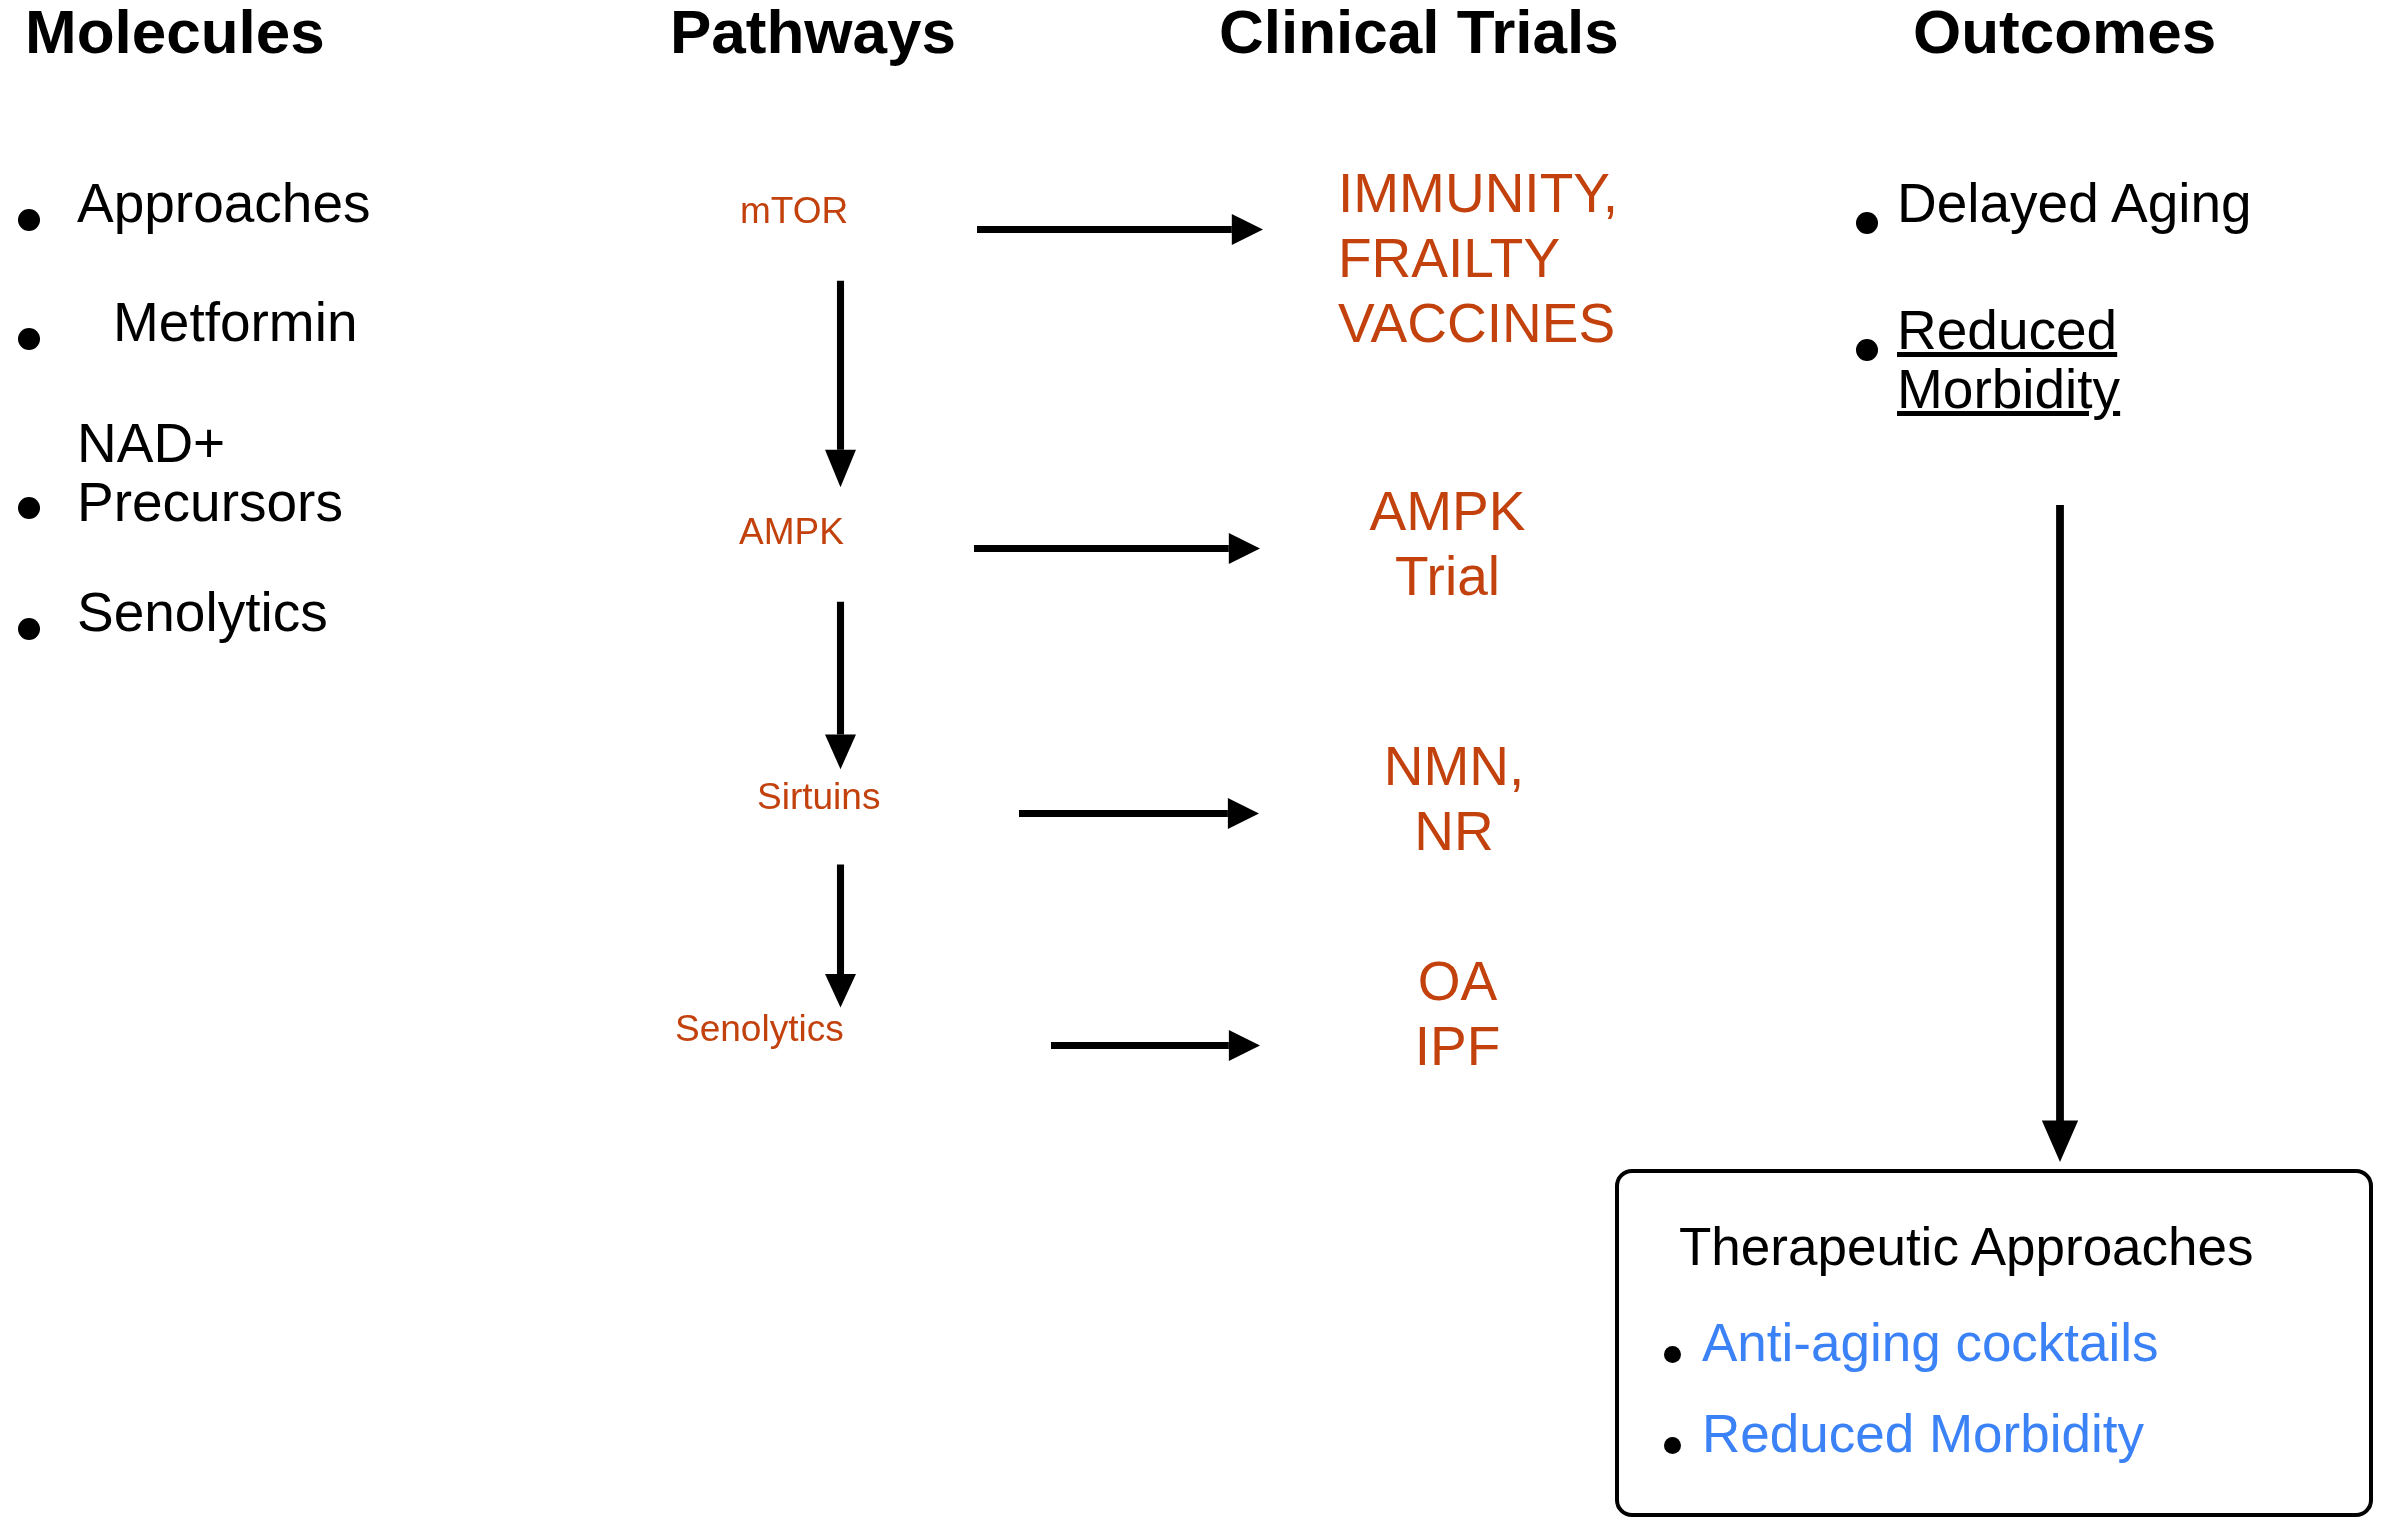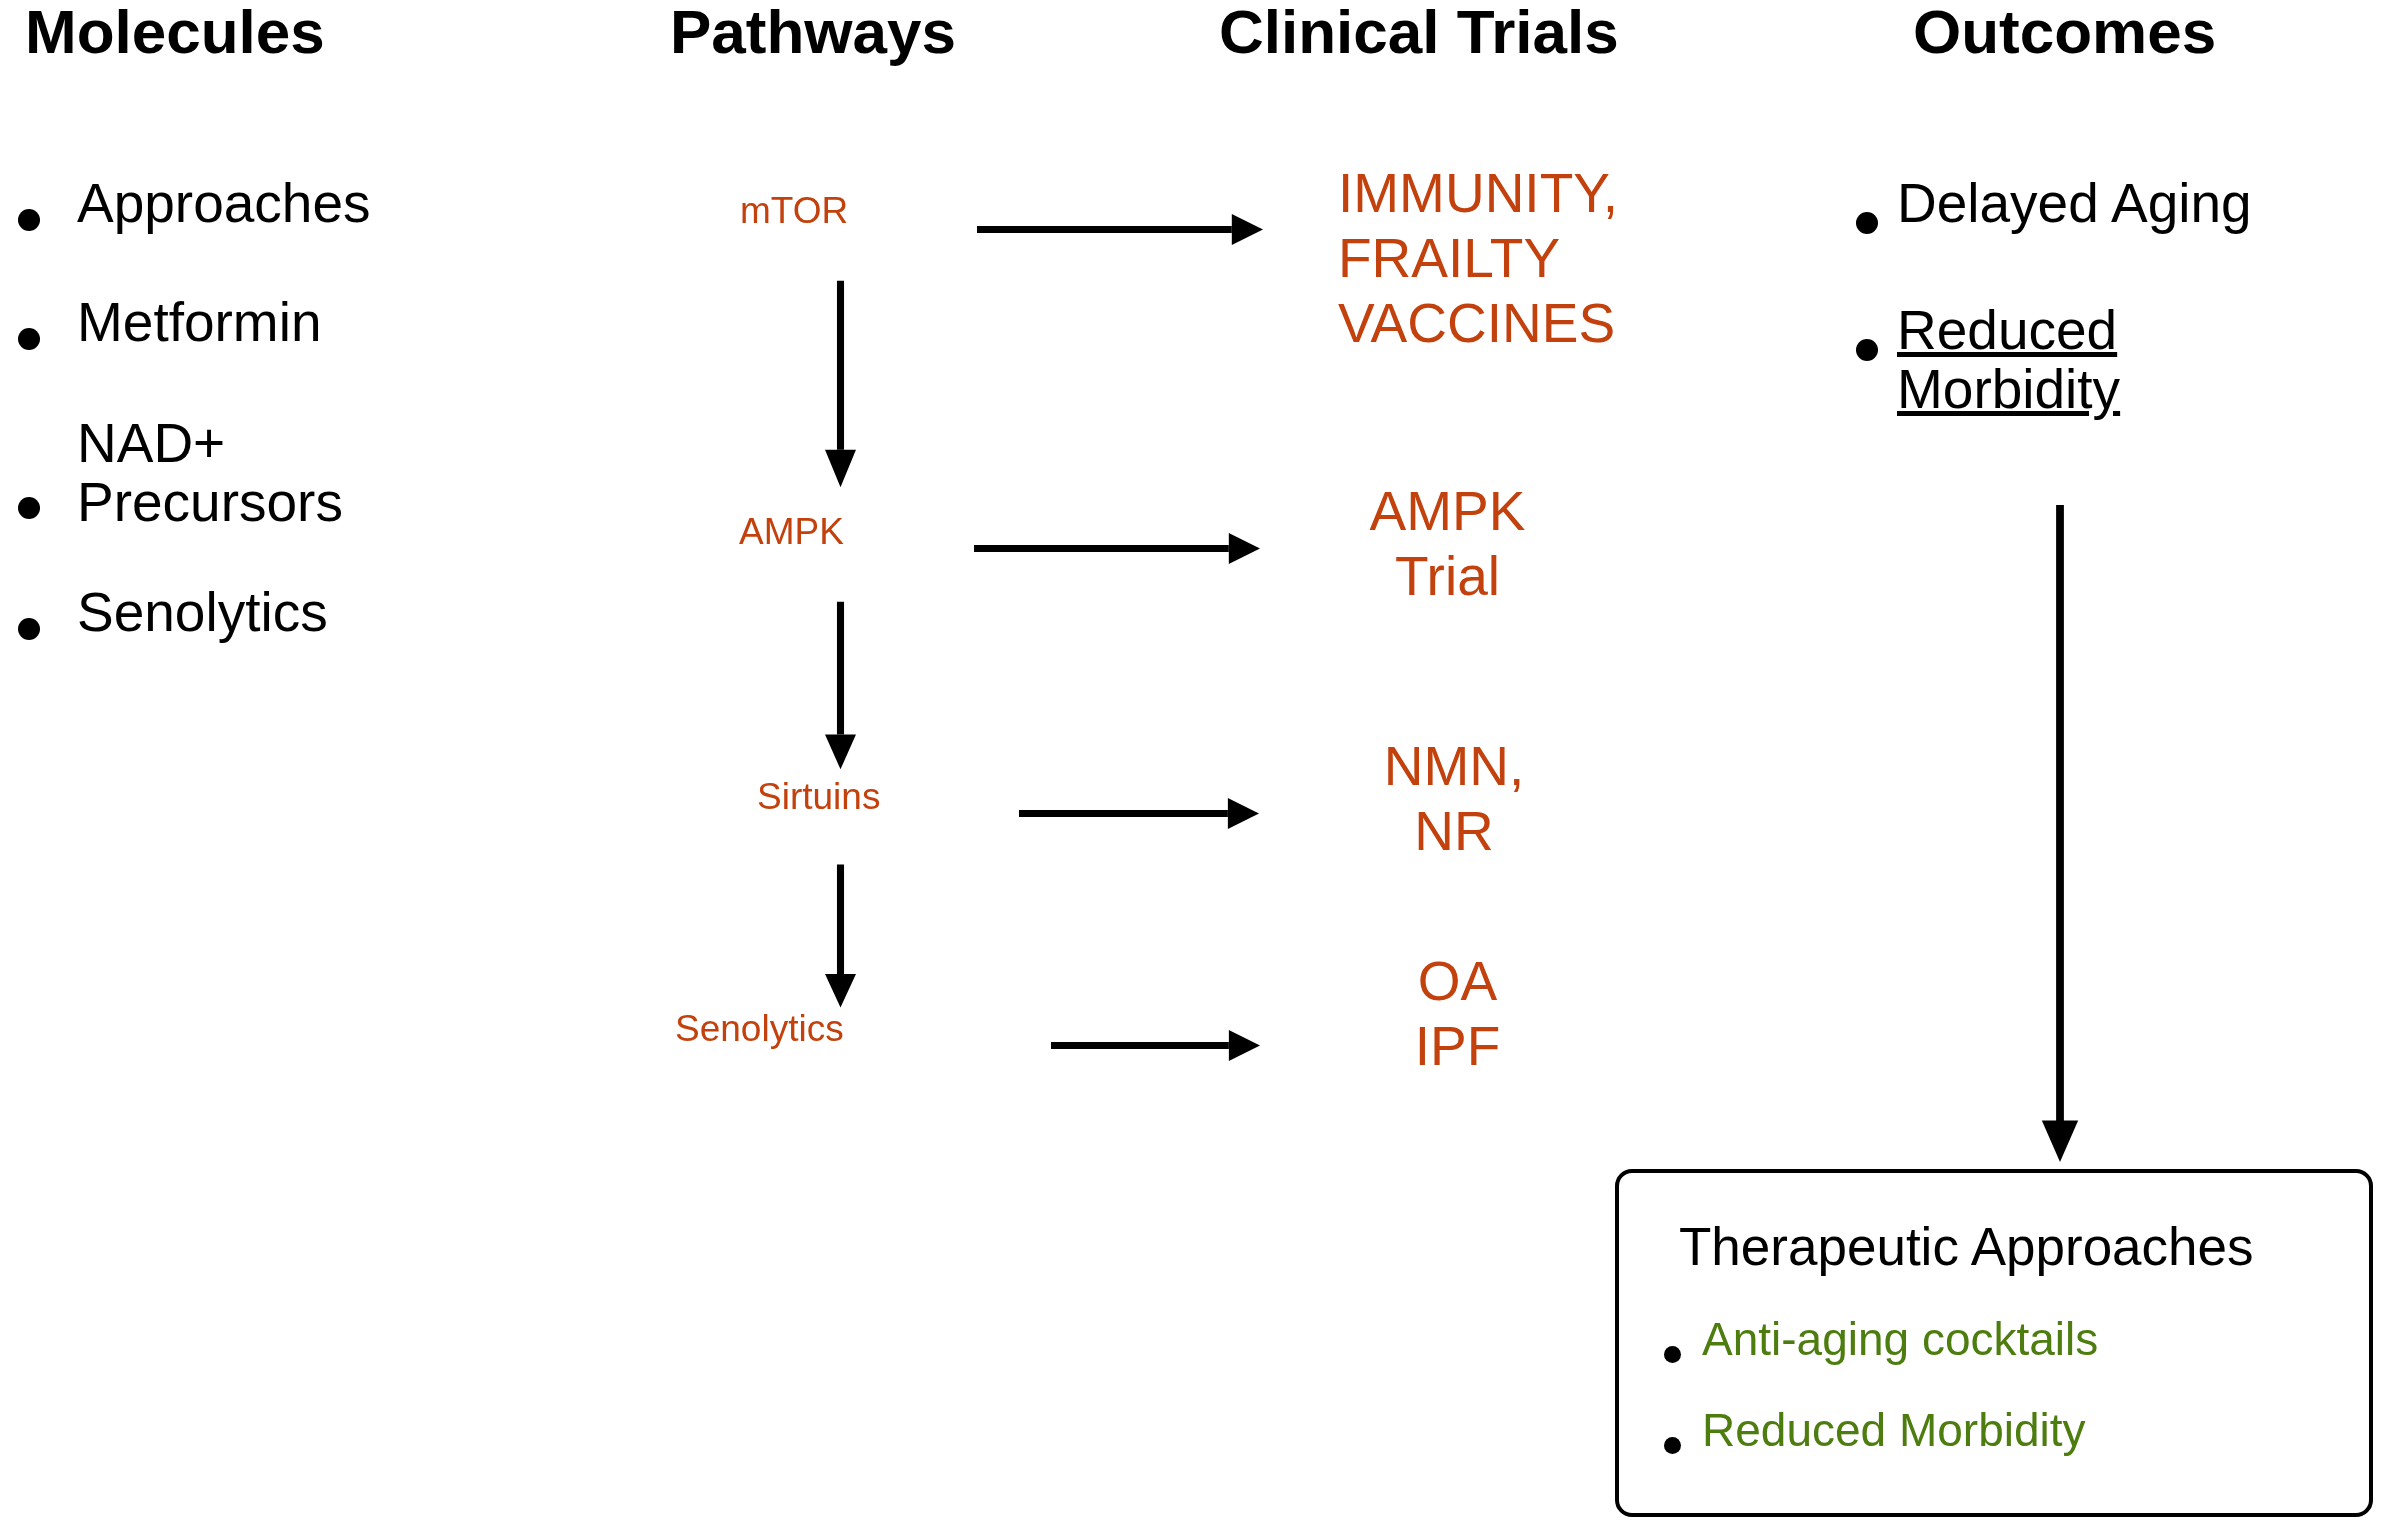--- a/index.html
+++ b/index.html
@@ -75,24 +75,24 @@
     font-size: 53px;
     line-height: 1.0;
     white-space: nowrap;
     color: #000;
   }
   .tbox-list {
     position: absolute;
   }
   .tbox-item {
     position: relative;
-    font-size: 46px;
+    font-size: 53px;
     line-height: 1.05;
     white-space: nowrap;
-    color: #4d7c0f;
+    color: #3b82f6;
   }
   .tbox-dot {
     position: absolute;
     width: 17px;
     height: 17px;
     border-radius: 50%;
     background: #000;
   }
 </style>
 </head>
@@ -108,21 +108,21 @@
 
   <div class="col-header" style="left:1913px; top:1.3px;">Outcomes</div>
 
   <div class="blist" style="left:0px; top:174px; width:584px;">
 
     <div class="bitem" style="height:119px;">
       <span class="bullet-dot" style="left:18px; top:35px;"></span>
       <span class="bitem-label" style="margin-left:77px;">Approaches</span>
     </div>
 
-    <div class="bitem" style="height:121px;">
+    <div class="bitem" style="height:121px;padding-left:36px;">
       <span class="bullet-dot" style="left:18px; top:35px;"></span>
       <span class="bitem-label" style="margin-left:77px;">Metformin</span>
     </div>
 
     <div class="bitem" style="height:169px;">
       <span class="bullet-dot" style="left:18px; top:83px;"></span>
       <span class="bitem-label" style="margin-left:77px;">NAD+
 Precursors</span>
     </div>
 

